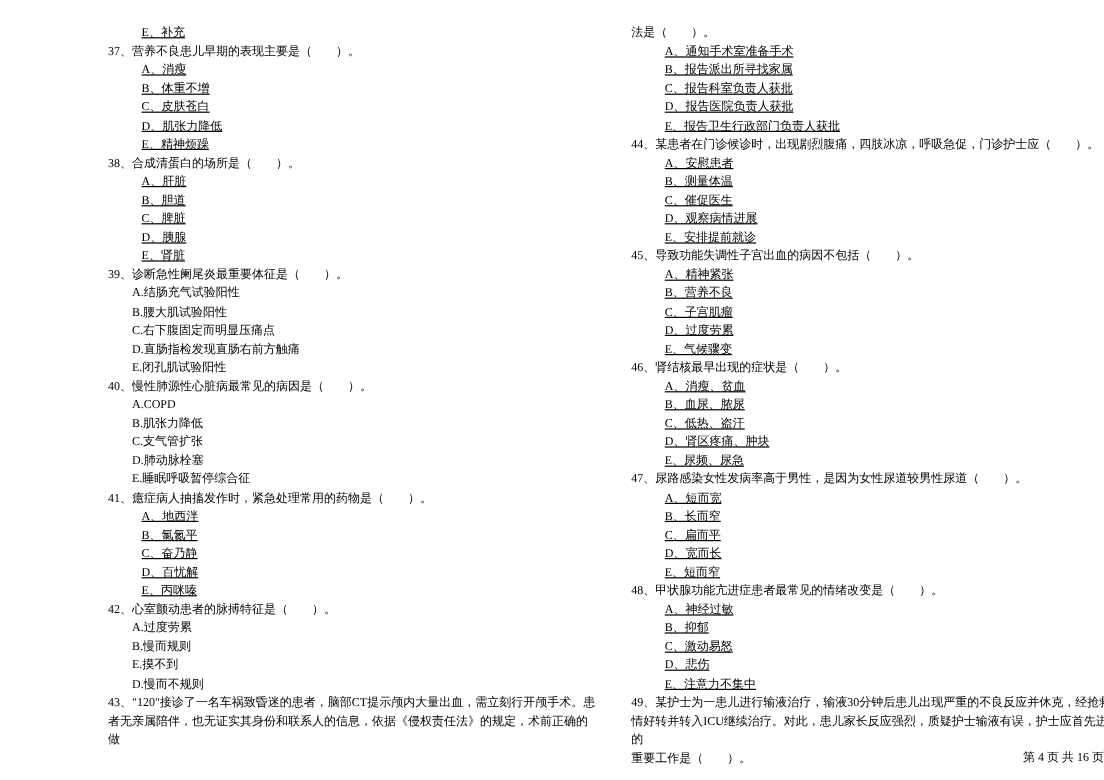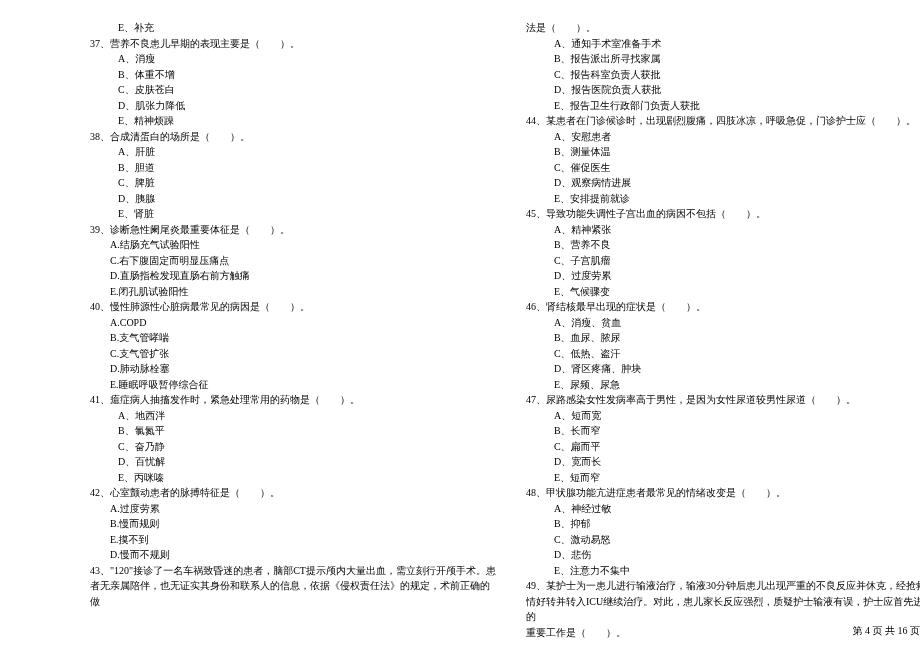--- a/index.html
+++ b/index.html
@@ -25,20 +25,21 @@
     .col {
       flex: 1;
       line-height: 1.55;
     }
     .q-line {
       white-space: nowrap;
     }
     .opt-line {
       padding-left: 28px;
       white-space: nowrap;
+      text-decoration: underline;
     }
     .opt-line-sub {
       padding-left: 20px;
       white-space: nowrap;
     }
     .wrap-line {
       padding-left: 0px;
     }
     .footer {
       position: absolute;
@@ -62,26 +63,27 @@
       <div class="opt-line">D、肌张力降低</div>
       <div class="opt-line">E、精神烦躁</div>
       <div class="q-line">38、合成清蛋白的场所是（　　）。</div>
       <div class="opt-line">A、肝脏</div>
       <div class="opt-line">B、胆道</div>
       <div class="opt-line">C、脾脏</div>
       <div class="opt-line">D、胰腺</div>
       <div class="opt-line">E、肾脏</div>
       <div class="q-line">39、诊断急性阑尾炎最重要体征是（　　）。</div>
       <div class="opt-line-sub">A.结肠充气试验阳性</div>
+      <div class="opt-line-sub">B.腰大肌试验阳性</div>
       <div class="opt-line-sub">C.右下腹固定而明显压痛点</div>
       <div class="opt-line-sub">D.直肠指检发现直肠右前方触痛</div>
       <div class="opt-line-sub">E.闭孔肌试验阳性</div>
       <div class="q-line">40、慢性肺源性心脏病最常见的病因是（　　）。</div>
       <div class="opt-line-sub">A.COPD</div>
-      <div class="opt-line-sub">B.支气管哮喘</div>
+      <div class="opt-line-sub">B.肌张力降低</div>
       <div class="opt-line-sub">C.支气管扩张</div>
       <div class="opt-line-sub">D.肺动脉栓塞</div>
       <div class="opt-line-sub">E.睡眠呼吸暂停综合征</div>
       <div class="q-line">41、癔症病人抽搐发作时，紧急处理常用的药物是（　　）。</div>
       <div class="opt-line">A、地西泮</div>
       <div class="opt-line">B、氯氮平</div>
       <div class="opt-line">C、奋乃静</div>
       <div class="opt-line">D、百忧解</div>
       <div class="opt-line">E、丙咪嗪</div>
       <div class="q-line">42、心室颤动患者的脉搏特征是（　　）。</div>

